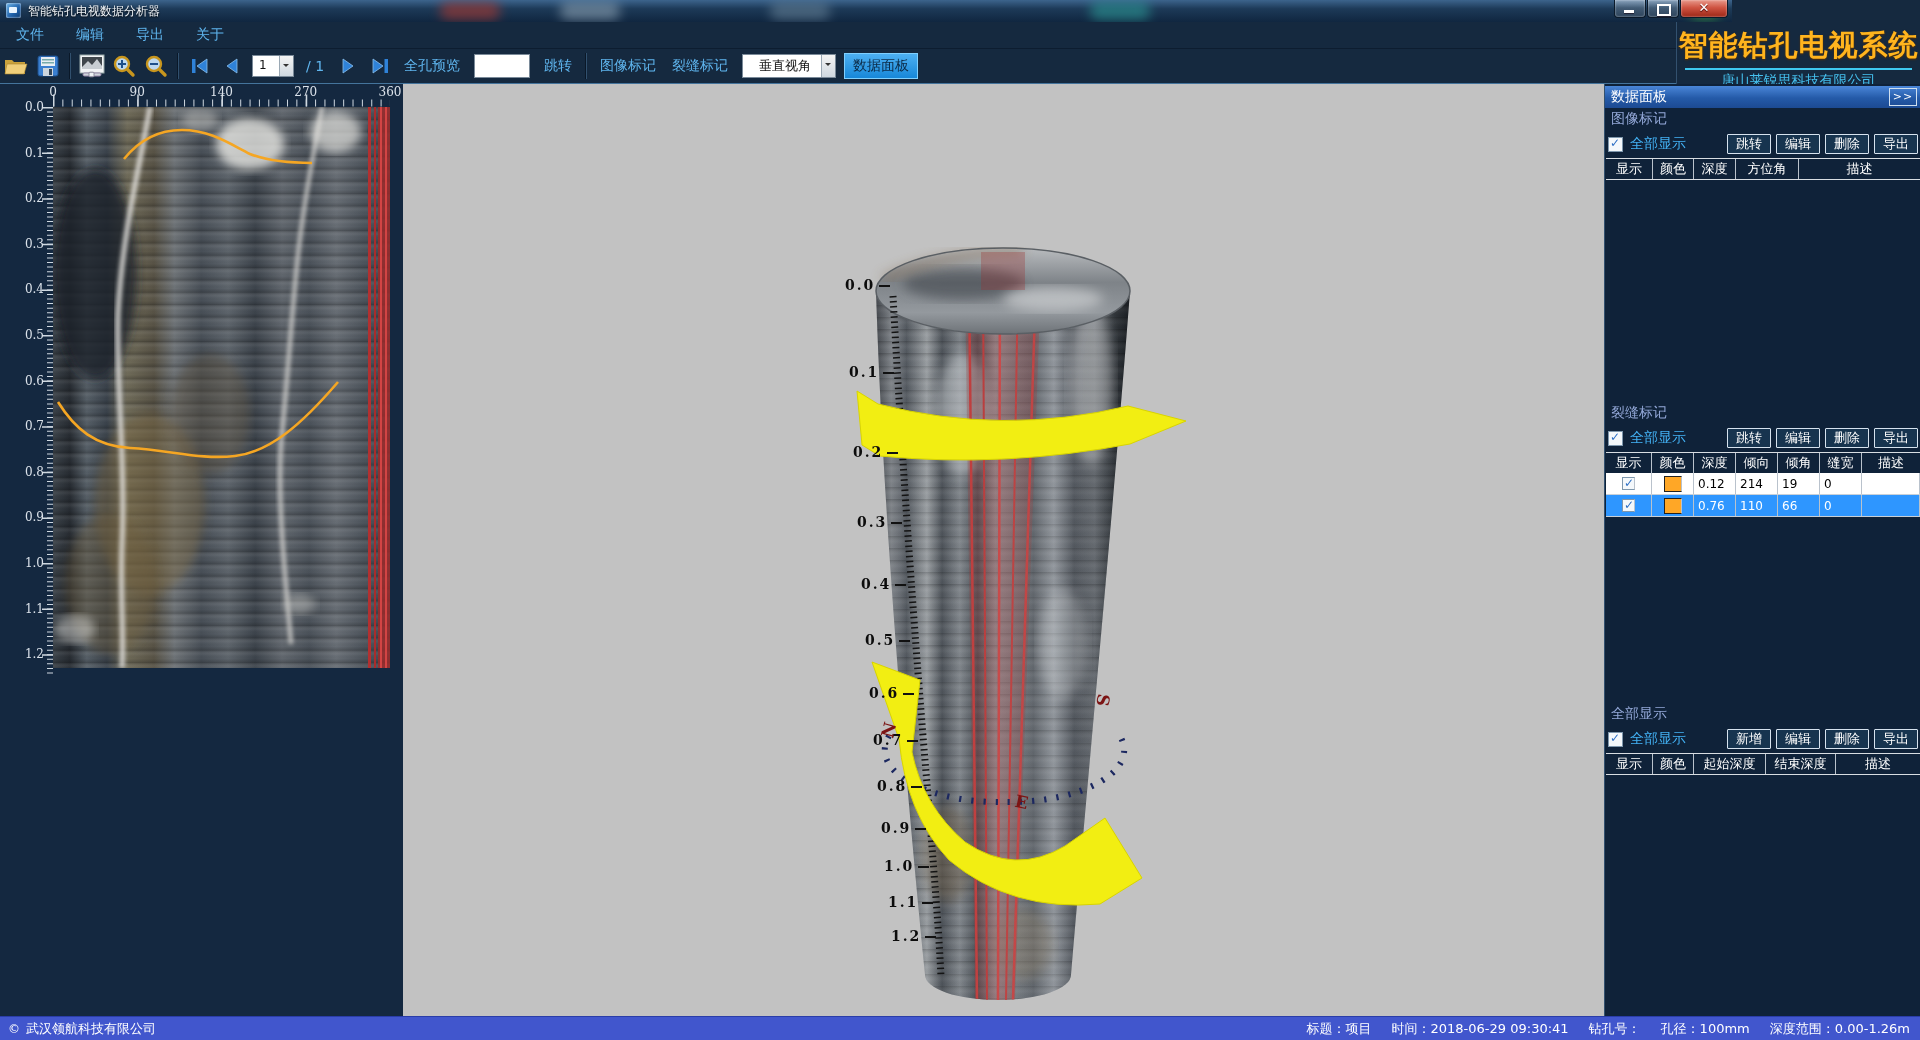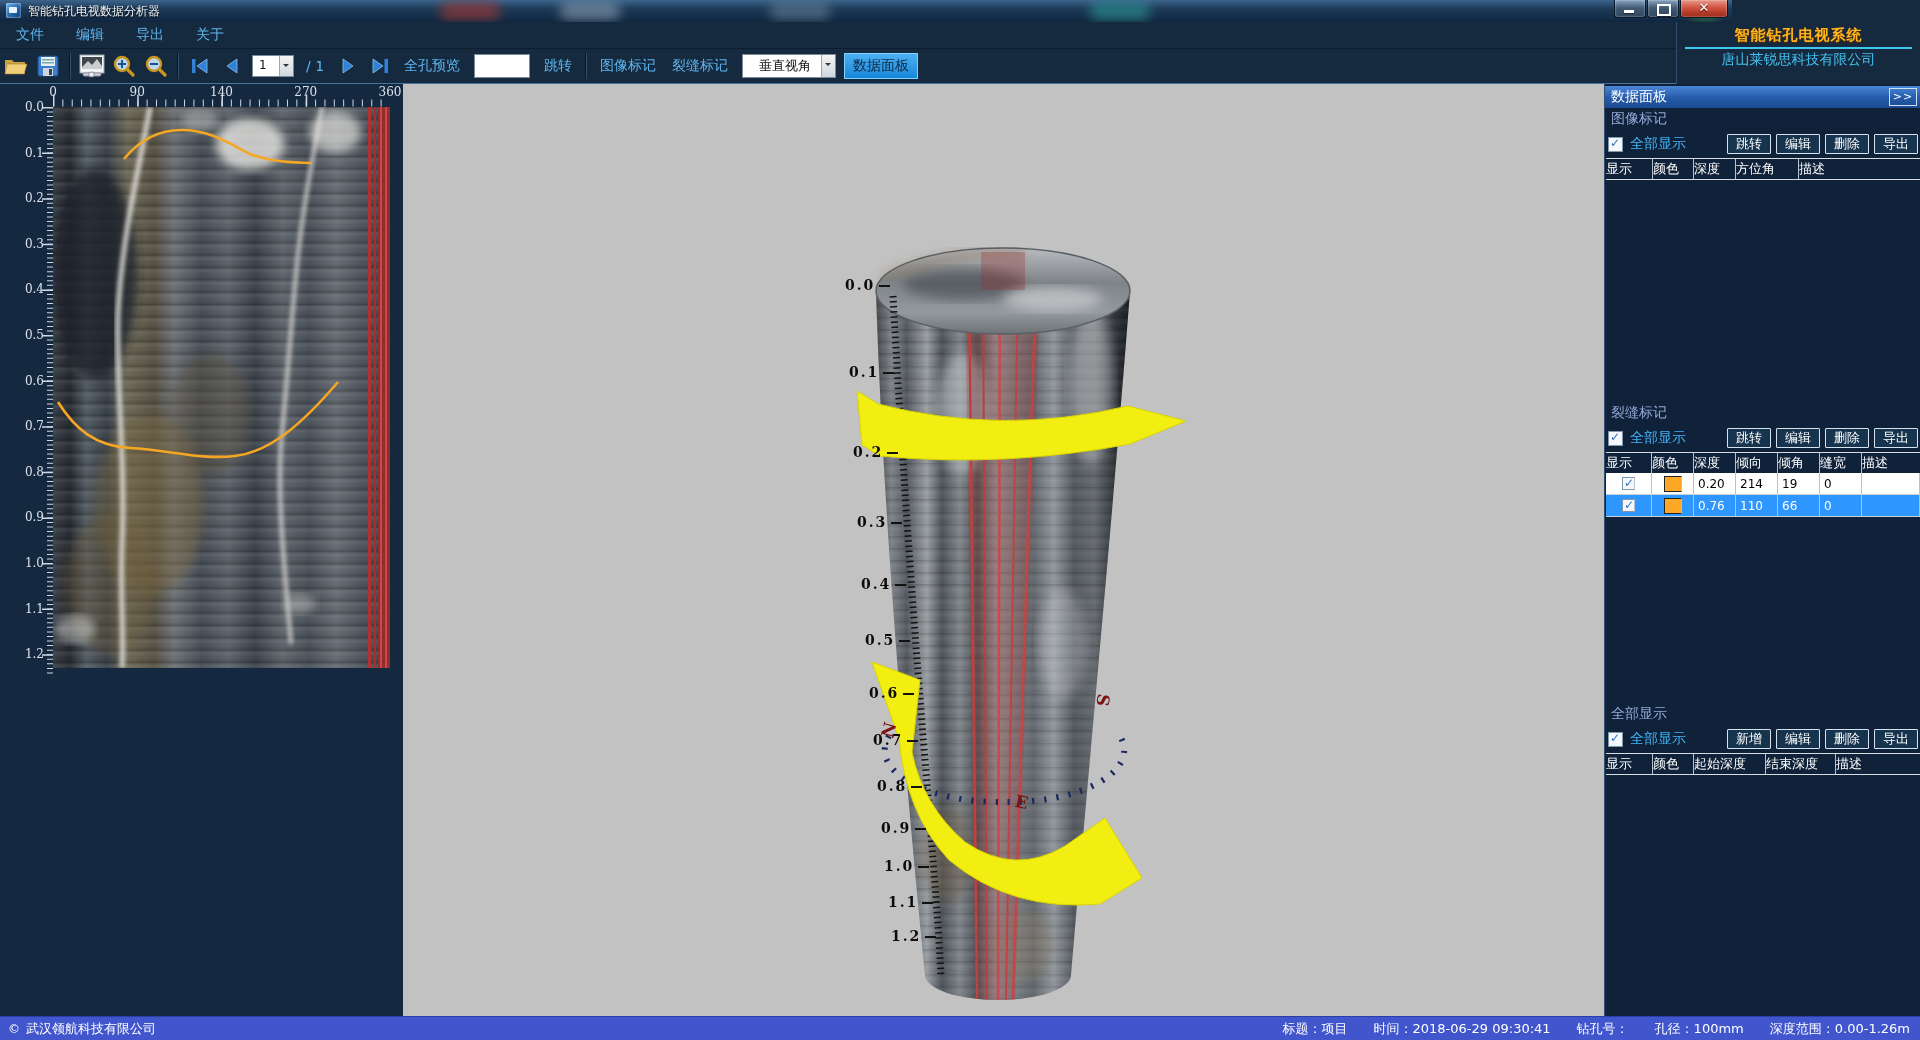--- a/index.html
+++ b/index.html
@@ -36,21 +36,21 @@
   .page-combo .val{flex:1;font-size:12px;color:#111;padding:2px 0 0 6px;}
   .combo-arrow{width:13px;background:linear-gradient(180deg,#f4f4f4,#cfd8e0);border-left:1px solid #9aa8b4;position:relative;}
   .combo-arrow:after{content:"";position:absolute;left:3px;top:8px;border:3px solid transparent;border-top-color:#333;}
   .jump-input{width:50px;height:20px;background:#fff;border:1px solid #7a8a99;margin:0 6px;}
   .view-combo{width:92px;height:22px;background:#fff;border:1px solid #7a8a99;display:flex;margin:0 6px;}
   .view-combo .val{flex:1;font-size:13px;color:#111;padding:2px 0 0 6px;text-align:center;}
   .panel-toggle{height:24px;background:linear-gradient(180deg,#4db0f2,#1787d8);color:#0b2a46;font-size:14px;
     display:flex;align-items:center;padding:0 8px;border:1px solid #7fd0ff;margin-left:2px;}
 
   .brand{position:absolute;left:1677px;top:0;width:243px;height:62px;text-align:center;}
-  .brand .b-title{font-size:15px;font-weight:bold;color:#ffb41e;letter-spacing:1px;margin-top:4px;text-shadow:0 1px 2px #5a3000;}
+  .brand .b-title{font-size:29px;font-weight:bold;color:#ffb41e;letter-spacing:1px;margin-top:4px;text-shadow:0 1px 2px #5a3000;}
   .brand .b-line{height:2px;background:#3ec8f0;margin:2px 8px 2px 8px;}
   .brand .b-company{font-size:14px;color:#45c0ee;}
 
   
   .main{position:absolute;left:0;top:84px;width:1920px;height:932px;background:#142840;}
   .left-panel{position:absolute;left:0;top:0;width:403px;height:932px;background:#142840;}
   .viewport{position:absolute;left:403px;top:0;width:1201px;height:932px;background:#c2c2c2;}
   .ruler-label{position:absolute;color:#dbe2ea;font-size:12px;font-family:"DejaVu Serif","Liberation Serif",serif;transform:translate(-50%,0);}
   .depth-label{position:absolute;color:#dbe2ea;font-size:12px;font-family:"DejaVu Serif","Liberation Serif",serif;transform:translate(-100%,-50%);}
   .lbl3d{position:absolute;color:#0c0c0c;font-size:14px;font-weight:bold;letter-spacing:2px;
@@ -69,38 +69,38 @@
   .sec-title{position:absolute;left:0;width:100%;height:20px;color:#93a8d8;font-size:14px;padding-left:6px;box-sizing:border-box;}
   .sec-controls{position:absolute;left:0;width:100%;height:24px;display:flex;align-items:center;box-sizing:border-box;padding:0 3px;}
   .cbx{width:13px;height:13px;background:#f4f8fb;border:1px solid #7e97ad;position:relative;display:inline-block;flex:0 0 auto;}
   .cbx.checked:after{content:"✓";position:absolute;left:1px;top:-2px;color:#2d6fc4;font-size:12px;font-weight:bold;}
   .showall{color:#43b2f5;font-size:14px;margin-left:7px;}
   .sec-controls .spacer{flex:1;}
   .sbtn{height:20px;width:44px;margin-left:5px;background:#17344f;border:1px solid #d6e2ee;color:#fff;
     font-size:13px;font-family:inherit;padding:0;border-radius:1px;}
   .thead{position:absolute;left:1px;width:314px;height:20px;display:flex;color:#fff;font-size:13px;
     border-top:1px solid #d8dde2;border-bottom:1px solid #d8dde2;}
-  .thead span{display:block;text-align:left;border-right:1px solid #b9c2cc;box-sizing:border-box;line-height:19px;overflow:hidden;}
+  .thead span{display:block;text-align:center;border-right:1px solid #b9c2cc;box-sizing:border-box;line-height:19px;overflow:hidden;}
   .thead span:last-child{border-right:none;}
   .rowsbox{position:absolute;left:1px;width:314px;}
   .trow{display:flex;height:21px;background:#fff;color:#000;font-size:12px;border-bottom:1px solid #c8d0d8;}
   .trow.sel{background:#2e96ff;color:#fff;}
   .trow span{display:flex;align-items:center;border-right:1px solid #b9c2cc;box-sizing:border-box;padding-left:4px;overflow:hidden;}
   .trow span.cmid{justify-content:center;padding-left:0;}
   .swatch{width:18px;height:16px;border:1px solid #222;}
   
   .ci0{width:47px;}.ci1{width:41px;}.ci2{width:42px;}.ci3{width:63px;}.ci4{width:121px;}
   .cc0{width:46px;}.cc1{width:42px;}.cc2{width:42px;}.cc3{width:42px;}.cc4{width:42px;}.cc5{width:42px;}.cc6{width:58px;}
   .cs0{width:47px;}.cs1{width:41px;}.cs2{width:72px;}.cs3{width:70px;}.cs4{width:84px;}
 
   
   .statusbar{position:absolute;left:0;top:1016px;width:1920px;height:24px;background:#4156cd;
     display:flex;align-items:center;color:#fff;font-size:13px;border-top:1px solid #2a3da8;box-sizing:border-box;}
   .statusbar .s-left{padding-left:8px;flex:1;display:flex;align-items:center;}
-  .statusbar .s-right{display:flex;gap:26px;padding-right:10px;}
+  .statusbar .s-right{display:flex;gap:20px;padding-right:10px;}
   .cmark{font-size:12px;margin-right:6px;}
 </style>
 </head>
 <body>
 
 <div class="app">
 
   <div class="titlebar">
     <div class="tb-blob" style="left:440px;background:#c03a2c;"></div>
     <div class="tb-blob" style="left:560px;background:#9fb4c4;"></div>
@@ -459,21 +459,21 @@
         <span class="cc6">描述</span>
       </div>
       <div class="rowsbox" id="crack-rows" style="top:389px">
           <div class="trow">
             <span class="cc0 cmid">
               <span class="cbx checked"></span>
             </span>
             <span class="cc1 cmid">
               <span class="swatch" style="background: rgb(255, 167, 38);"></span>
             </span>
-            <span class="cc2">0.20</span>
+            <span class="cc2">0.12</span>
             <span class="cc3">214</span>
             <span class="cc4">19</span>
             <span class="cc5">0</span>
             <span class="cc6"></span>
           </div>
           <div class="trow sel">
             <span class="cc0 cmid">
               <span class="cbx checked"></span>
             </span>
             <span class="cc1 cmid">

